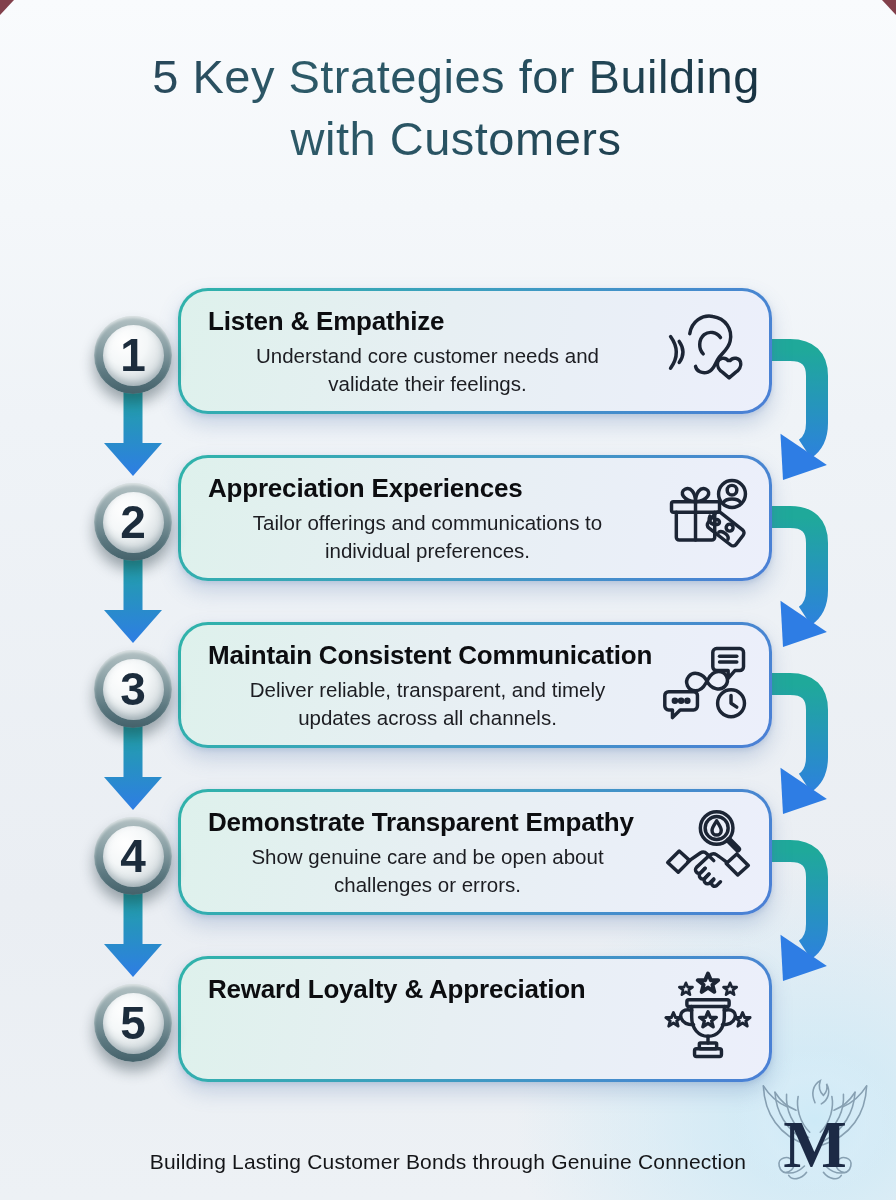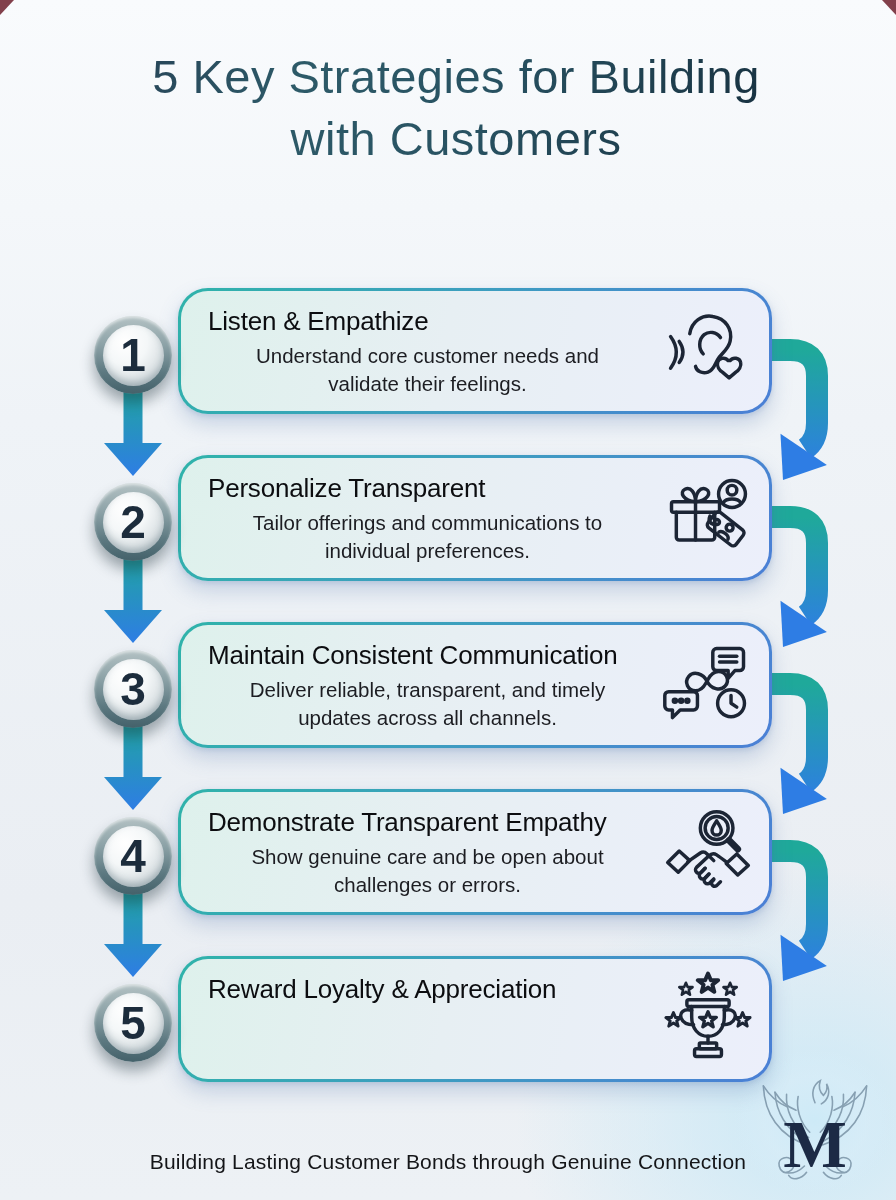--- a/index.html
+++ b/index.html
@@ -33,21 +33,21 @@
   .card{
     position:absolute;left:178px;width:594px;height:126px;box-sizing:border-box;
     border:3px solid transparent;border-radius:30px;z-index:2;
     background:
       linear-gradient(100deg,#def1ec 0%,#e7eff3 45%,#eceffb 100%) padding-box,
       linear-gradient(118deg,#2fb3aa 0%,#3d9dc0 48%,#4b7fd6 100%) border-box;
     box-shadow:0 10px 20px rgba(80,115,170,.25),0 2px 5px rgba(80,115,170,.18);
   }
   .card-text{padding:15px 122px 12px 27px;}
   .card-title{
-    margin:0 0 6px 0;font-size:26px;line-height:30px;font-weight:normal;
+    margin:0 0 6px 0;font-size:26px;line-height:30px;font-weight:bold;
     color:#0c0d10;letter-spacing:-.2px;white-space:nowrap;
   }
   .card-desc{
     margin:0;font-size:20.5px;line-height:28px;color:#1c1d22;white-space:pre-line;text-align:center;
   }
   .card-icon{
     position:absolute;right:13px;top:50%;transform:translateY(-50%);
     width:96px;height:96px;
   }
   .card-icon svg{width:100%;height:100%;}
@@ -185,21 +185,21 @@
         </g>
       </svg>
     </div>
   </div>
 
   <div class="num" style="top:483px">
     <div class="num-inner">2</div>
   </div>
   <div class="card" style="top:455px">
     <div class="card-text">
-      <h2 class="card-title">Personalize Transparent</h2>
+      <h2 class="card-title">Appreciation Experiences</h2>
       <p class="card-desc">Tailor offerings and communications to
 individual preferences.</p>
     </div>
     <div class="card-icon">
       <svg viewBox="0 0 100 100">
         <g class="icon-stroke">
           <path d="M37,33 c-13,-1 -17,-10 -11,-13 c6,-3 11,4 11,13 z"></path>
           <path d="M37,33 c13,-1 17,-10 11,-13 c-6,-3 -11,4 -11,13 z"></path>
           <rect x="12" y="33" width="50" height="11" rx="2"></rect>
           <path d="M17,44 v26 a3,3 0 0 0 3,3 h34 a3,3 0 0 0 3,-3 v-26"></path>

